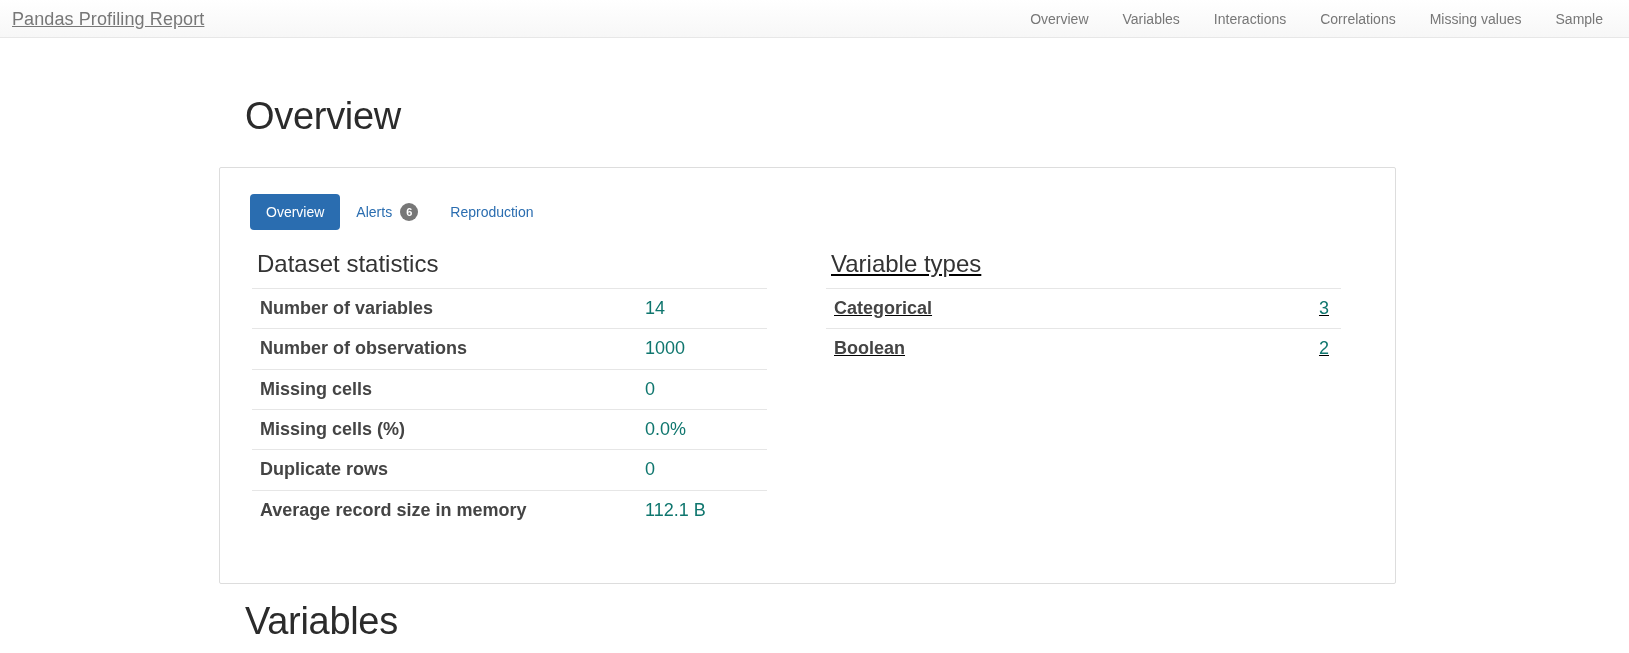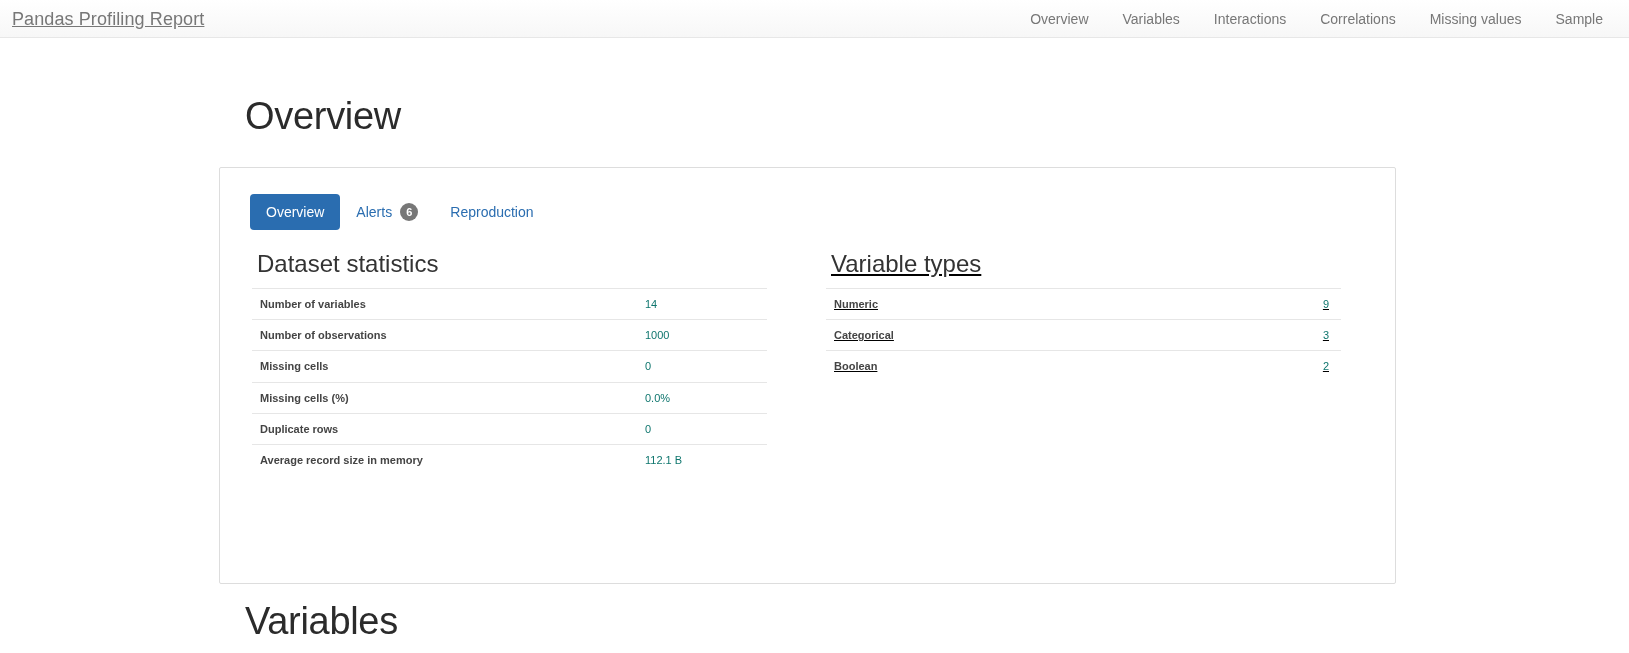--- a/index.html
+++ b/index.html
@@ -141,21 +141,21 @@
   }
 
   .stats-table {
     border-collapse: collapse;
     width: 515px;
     table-layout: fixed;
   }
   .stats-table tr { border-top: 1px solid #e6e6e6; }
   .stats-table td {
     padding: 8px 8px;
-    font-size: 11px;
+    font-size: 18px;
     line-height: 1.3;
     vertical-align: middle;
     height: 30px;
   }
   .stats-table td.label {
     font-weight: bold;
     color: #444444;
     width: 385px;
   }
   .stats-table td.value {
@@ -246,24 +246,20 @@
               </tr>
             </tbody>
           </table>
         </div>
 
         <div class="stats-col right">
           <h2 class="stats-heading">Variable types</h2>
           <table class="stats-table right-align">
             <tbody>
               <tr>
-                <td class="label">Numeric</td>
-                <td class="value">9</td>
-              </tr>
-              <tr>
                 <td class="label">Categorical</td>
                 <td class="value">3</td>
               </tr>
               <tr>
                 <td class="label">Boolean</td>
                 <td class="value">2</td>
               </tr>
             </tbody>
           </table>
         </div>

